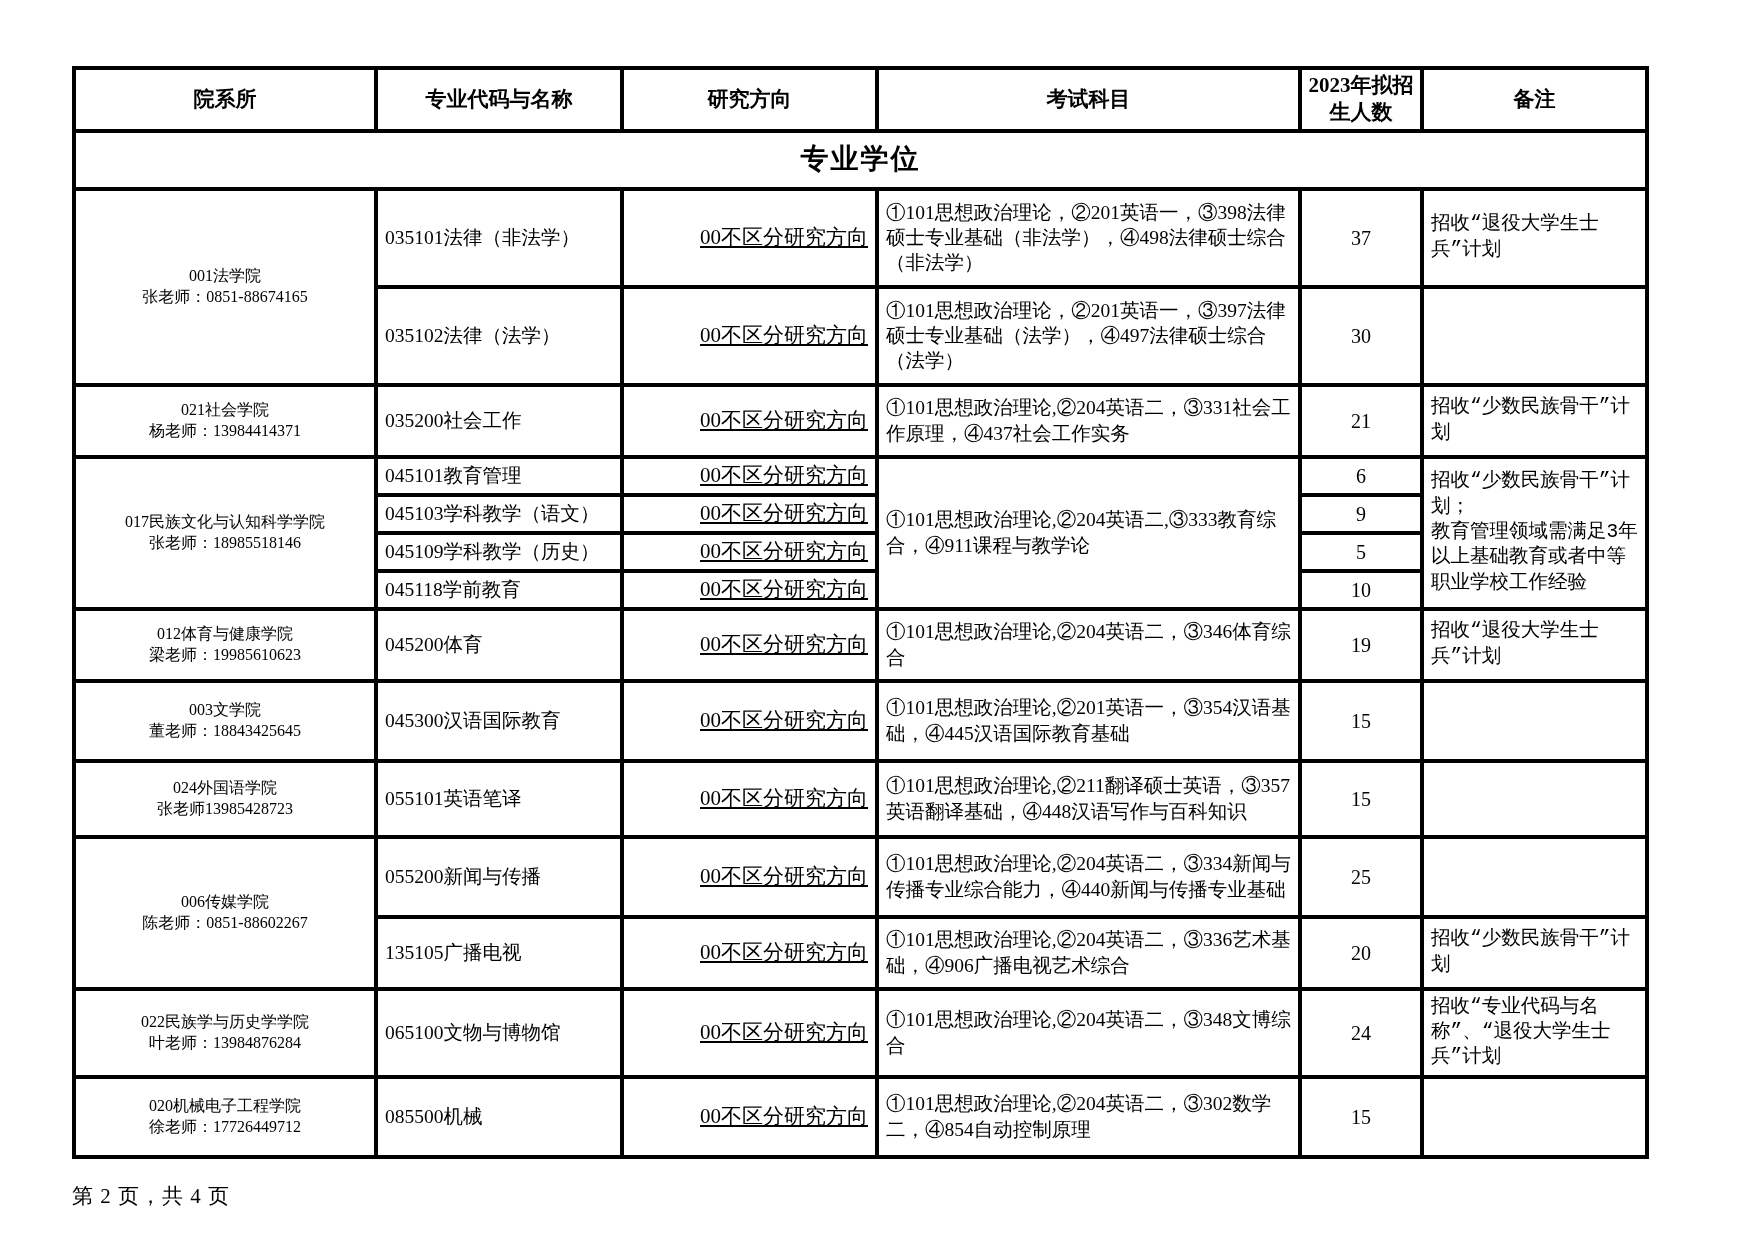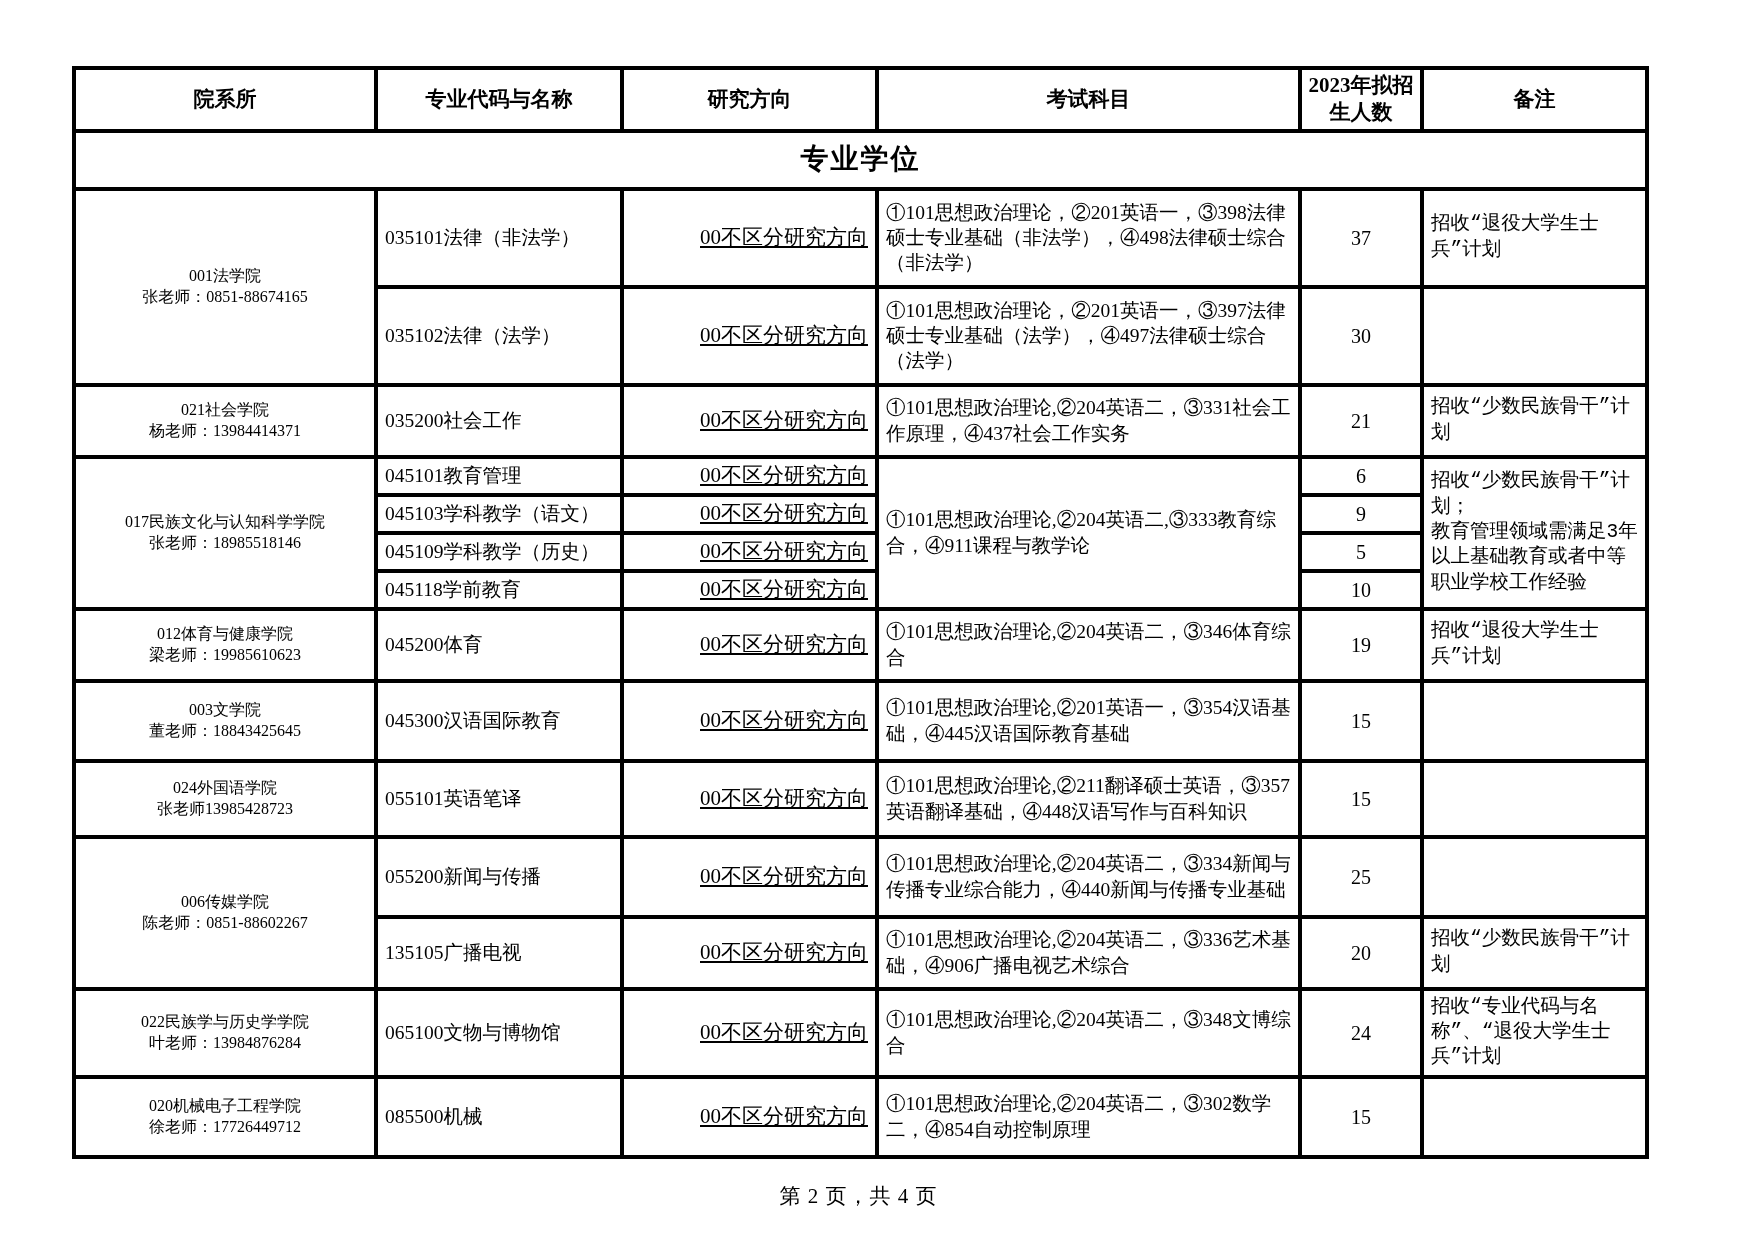--- a/index.html
+++ b/index.html
@@ -32,21 +32,21 @@
   tr.rh-hdr{height:62px;}
   tr.rh-sec{height:58px;}
   tr.rh-98{height:98px;}
   tr.rh-88{height:88px;}
   tr.rh-80{height:80px;}
   tr.rh-76{height:76px;}
   tr.rh-72{height:72px;}
   tr.rh-38{height:38px;}
   .footer{
     position:absolute;left:72px;top:1182px;width:1573px;
-    text-align:center;font-size:21px;color:#000;letter-spacing:1px;
+    text-align:left;font-size:21px;color:#000;letter-spacing:1px;
   }
 </style>
 </head>
 <body>
 
 <div class="page">
 
   <table class="adm">
     <colgroup>
       <col style="width:302px">

